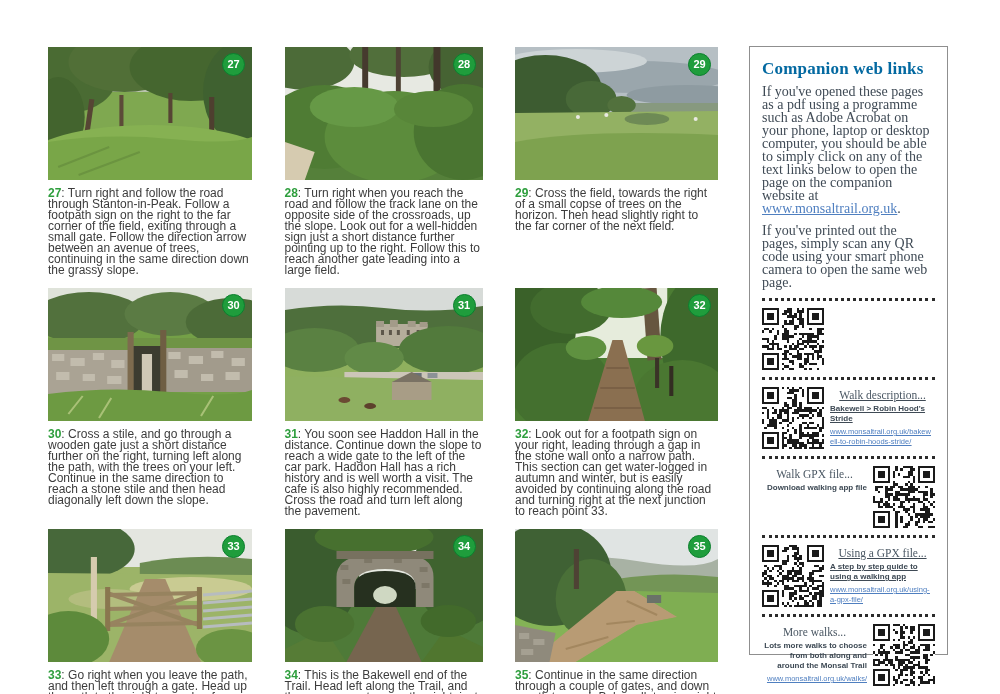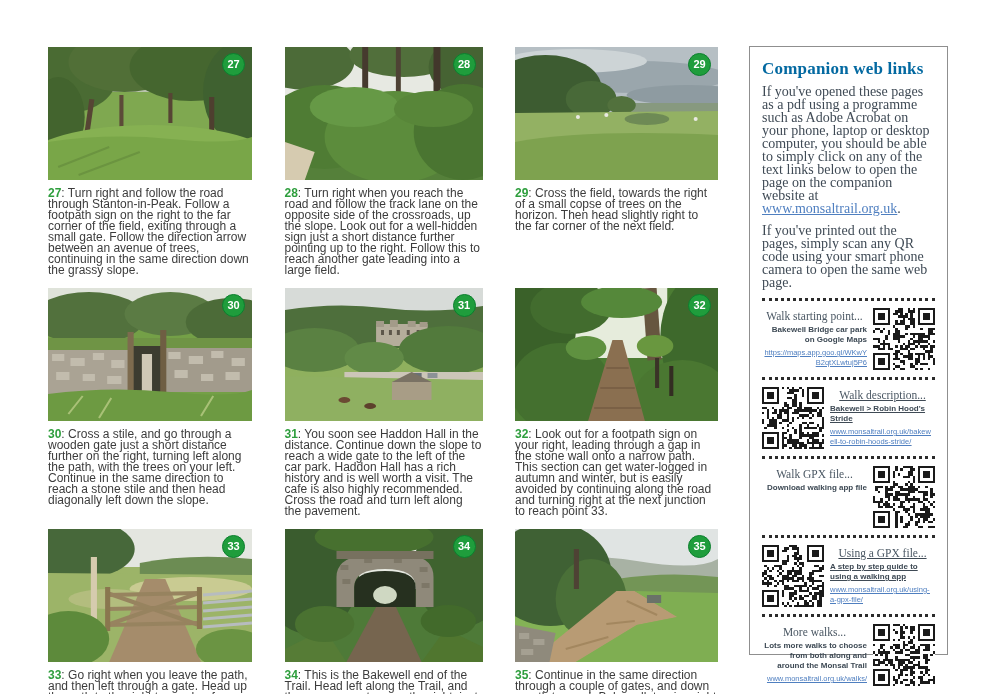--- a/index.html
+++ b/index.html
@@ -333,25 +333,20 @@
 <aside class="sidebar">
   <h1>Companion web links</h1>
 
   <p class="intro"><span>If you've opened these pages as a pdf using a programme such as Adobe Acrobat on your phone, laptop or desktop computer, you should be able to simply click on any of the text links below to open the page on the companion website at </span><a class="weblink">www.monsaltrail.org.uk</a><span>.</span></p>
 
   <p class="intro">If you've printed out the pages, simply scan any QR code using your smart phone camera to open the same web page.</p>
 
   <hr class="dots">
 
   <div class="section qr-right">
-    <div class="txt">
-      <div class="shead">Walk starting point...</div>
-      <div class="sbody">Bakewell Bridge car park on Google Maps</div>
-      <a class="weblink slink">https://maps.app.goo.gl/WKwYB2qtXLwtuj5P6</a>
-    </div>
     <div class="qr">
         <svg viewBox="0 0 25 25">
           <rect width="25" height="25" fill="#fff"></rect>
           <g fill="#1a1a1a">
             <rect x="10" y="0" width="1" height="1"></rect>
             <rect x="11" y="0" width="1" height="1"></rect>
             <rect x="14" y="0" width="1" height="1"></rect>
             <rect x="16" y="0" width="1" height="1"></rect>
             <rect x="9" y="1" width="1" height="1"></rect>
             <rect x="10" y="1" width="1" height="1"></rect>

